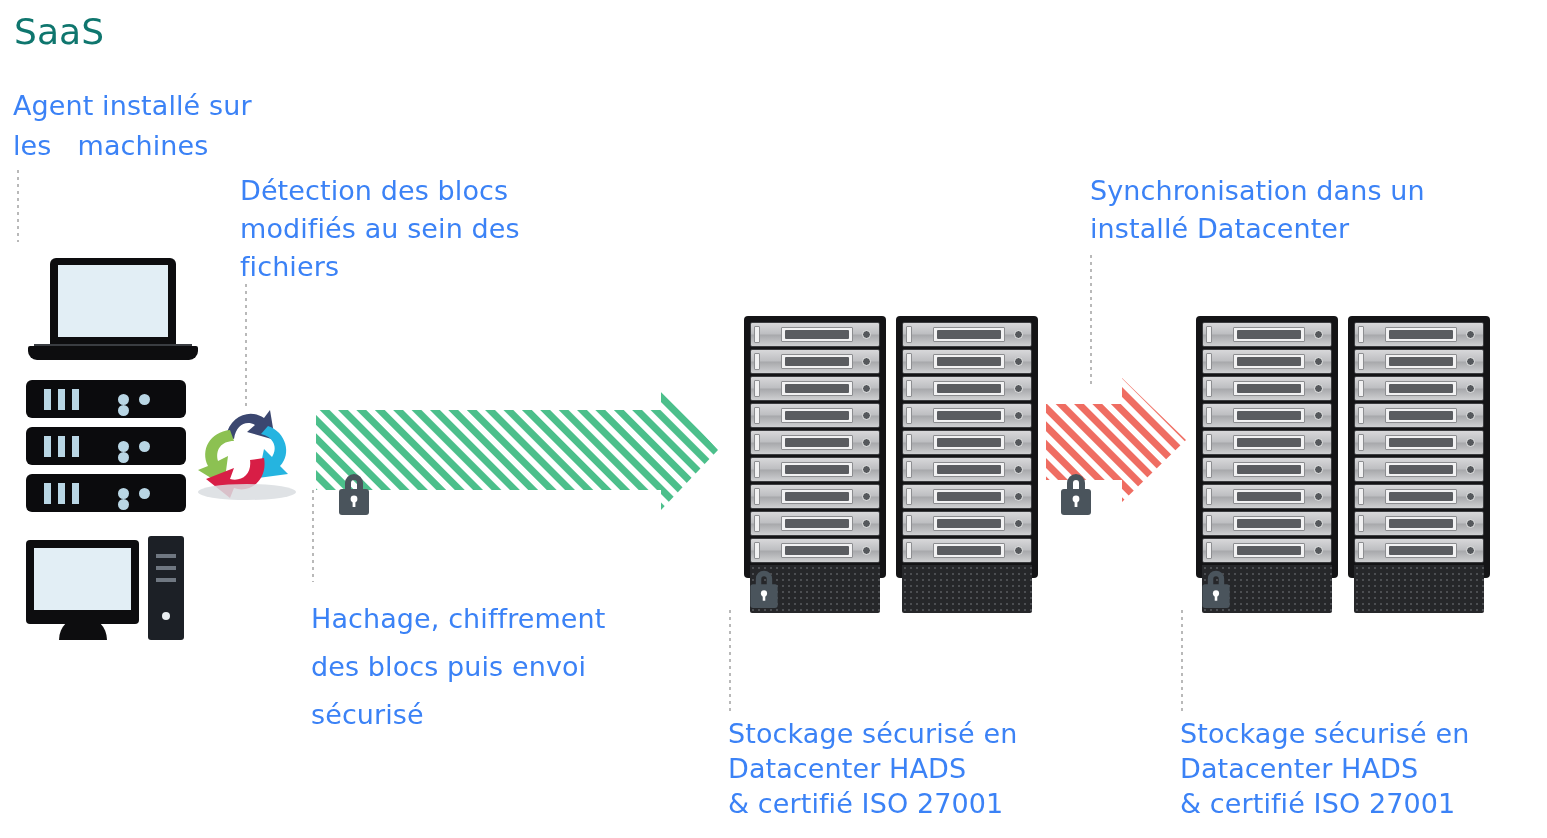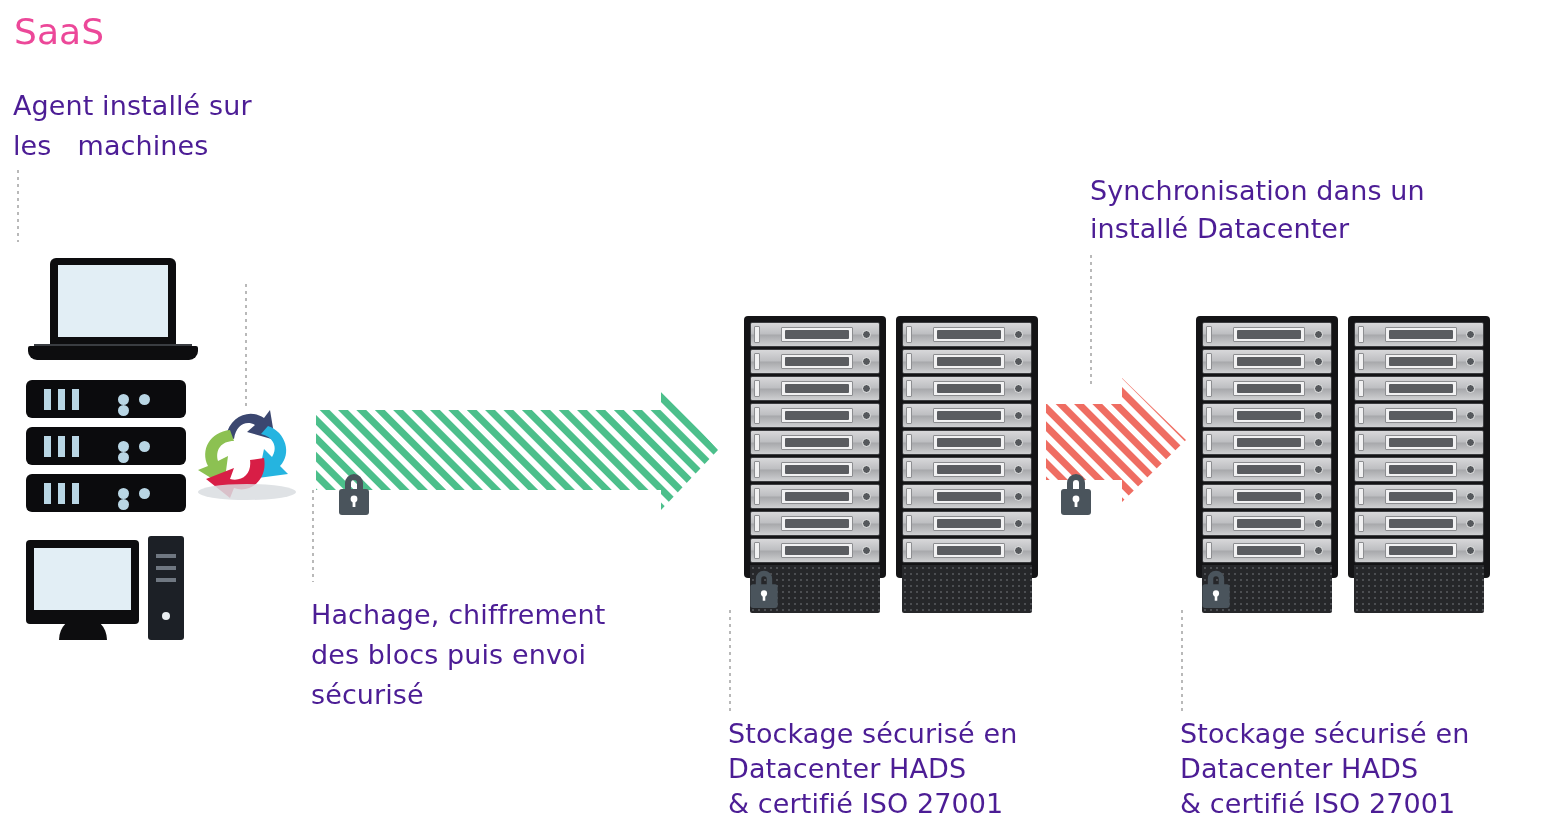--- a/index.html
+++ b/index.html
@@ -12,32 +12,32 @@
   }
   #canvas {
     position: relative;
     width: 1547px;
     height: 838px;
     background: #ffffff;
     overflow: hidden;
   }
   .txt {
     position: absolute;
-    color: #4c1d95;
+    color: #3b82f6;
     font-family: "DejaVu Sans", "Liberation Sans", sans-serif;
     font-weight: 400;
     white-space: pre;
     letter-spacing: 0.1px;
   }
   #title {
     left: 14px;
     top: 10px;
     font-size: 36px;
     line-height: 44px;
-    color: #ec4899;
+    color: #0f766e;
   }
   #label-agent {
     left: 13px;
     top: 86px;
     font-size: 27px;
     line-height: 40px;
   }
   #label-detection {
     left: 240px;
     top: 172px;
@@ -47,21 +47,21 @@
   #label-sync {
     left: 1090px;
     top: 172px;
     font-size: 27px;
     line-height: 38px;
   }
   #label-hash {
     left: 311px;
     top: 595px;
     font-size: 27px;
-    line-height: 40px;
+    line-height: 48px;
   }
   #label-store-1 {
     left: 728px;
     top: 716px;
     font-size: 27px;
     line-height: 35px;
   }
   #label-store-2 {
     left: 1180px;
     top: 716px;
@@ -198,20 +198,23 @@
 </style>
 </head>
 <body>
 
 <div id="canvas">
 
   <div class="txt" id="title">SaaS</div>
 
   <div class="txt" id="label-agent">Agent installé sur
 les   machines</div>
+  <div class="txt" id="label-detection">Détection des blocs
+modifiés au sein des
+fichiers</div>
   <div class="txt" id="label-sync">Synchronisation dans un
 installé Datacenter</div>
   <div class="txt" id="label-hash">Hachage, chiffrement
 des blocs puis envoi
 sécurisé</div>
   <div class="txt" id="label-store-1">Stockage sécurisé en
 Datacenter HADS
 &amp; certifié ISO 27001</div>
   <div class="txt" id="label-store-2">Stockage sécurisé en
 Datacenter HADS

